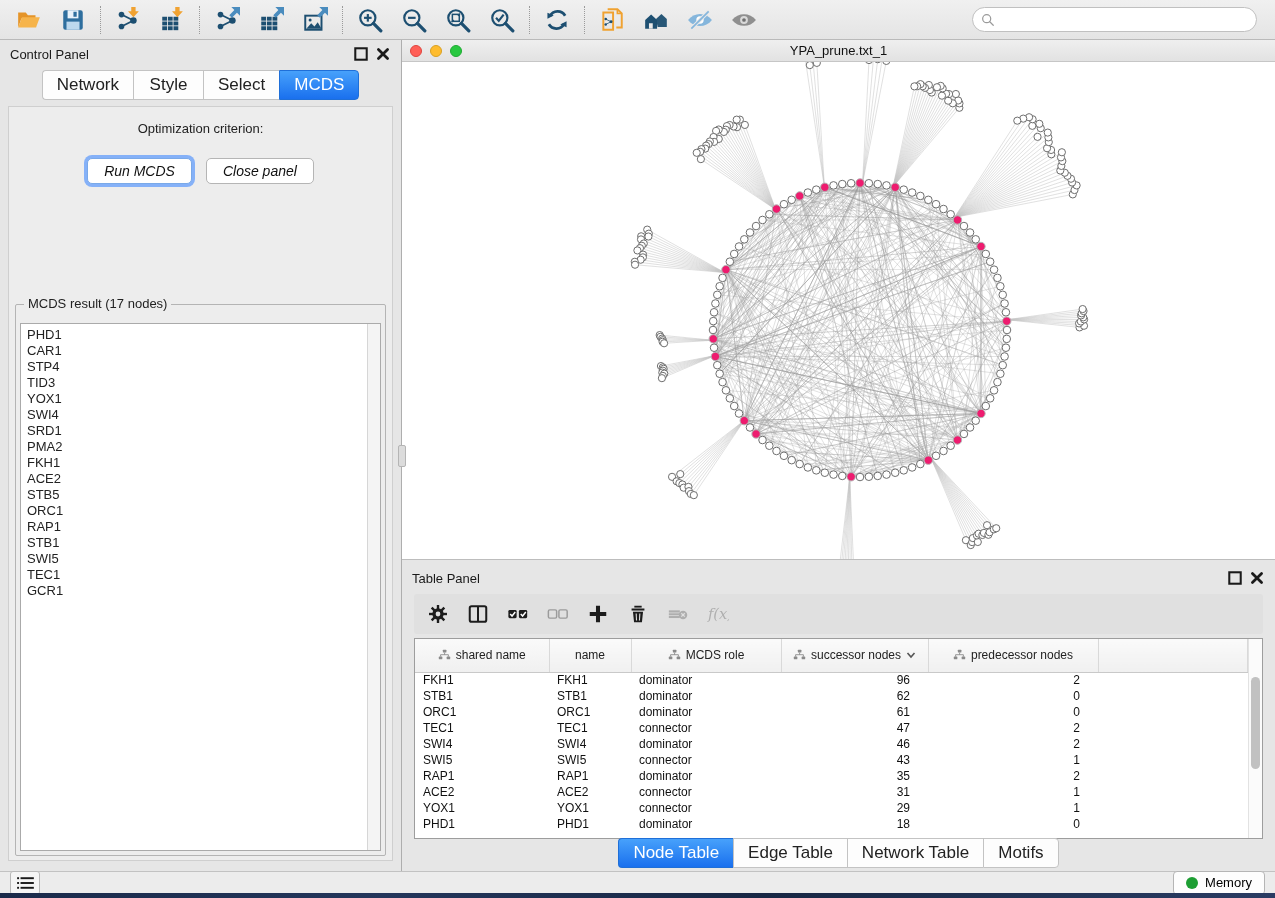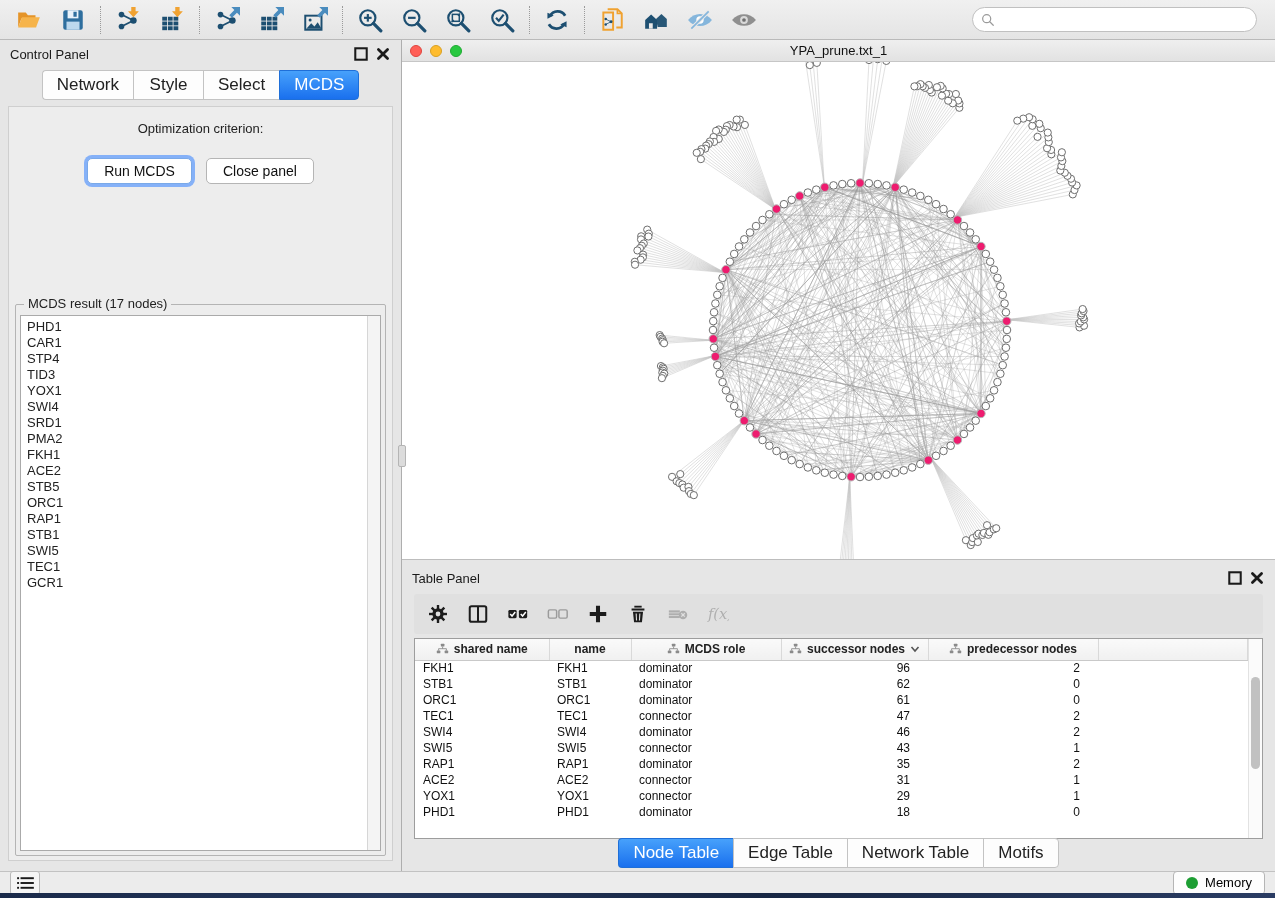--- a/index.html
+++ b/index.html
@@ -46,24 +46,24 @@
               border-radius:5px; display:flex; align-items:center; cursor:pointer; position:relative; overflow:hidden; }
   .dropdown .dd-text { flex:1; padding:0 10px; font-size:13px; white-space:nowrap; }
   .dd-stepper { width:21px; height:100%; background:linear-gradient(#6cb1f9,#2376ef); border-radius:0 4px 4px 0;
                 display:flex; flex-direction:column; align-items:center; justify-content:center; gap:2px; }
   .dd-stepper .tri-up { width:0; height:0; border-left:4px solid transparent; border-right:4px solid transparent;
                         border-bottom:5px solid #fff; }
   .dd-stepper .tri-down { width:0; height:0; border-left:4px solid transparent; border-right:4px solid transparent;
                           border-top:5px solid #fff; }
   .btn-row { display:flex; justify-content:center; gap:14px; margin-top:12px; }
   .mac-btn { padding:4px 16px; font-size:14px; background:#fff; border:1px solid #b5b5b5; border-radius:5px;
-             cursor:pointer; color:#111; }
+             cursor:pointer; color:#111;font-style:italic; }
   .mac-btn.focused { box-shadow:0 0 0 3px rgba(77,144,254,.65); border-color:#7aa9e8; }
   .result-box { margin:120px 6px 4px; flex:1; border:1px solid #b4b4b4; border-radius:2px; position:relative;
-                padding:10px 4px 4px; min-height:0; display:flex; }
+                padding:18px 4px 4px; min-height:0; display:flex; }
   .result-legend { position:absolute; top:-9px; left:8px; background:#ededed; padding:0 4px; font-size:13px; }
   .result-list { flex:1; background:#fff; border:1px solid #aaa; overflow:hidden; display:flex; }
   .result-items { flex:1; padding:3px 6px; }
   .result-items div { line-height:16px; font-size:13px; }
   .result-scroll { width:13px; background:#f4f4f4; border-left:1px solid #d6d6d6; }
 
   
   .v-splitter { position:absolute; right:-5px; top:405px; width:8px; height:22px; background:#dcdcdc;
                 border:1px solid #b5b5b5; border-radius:2px; z-index:5; }
 
@@ -86,22 +86,22 @@
   .tp-toolbar { height:40px; margin:2px 12px 4px; background:#e0e0e0; border-radius:3px;
                 display:flex; align-items:center; gap:4px; padding:0 6px; flex:0 0 auto; }
   .tp-btn { width:36px; height:32px; display:flex; align-items:center; justify-content:center; background:none;
             border:none; cursor:pointer; }
   .tp-btn svg { width:22px; height:22px; }
   .tp-btn.disabled { opacity:.9; cursor:default; }
   .table-wrap { margin:0 12px; border:1px solid #9d9d9d; background:#fff; flex:1; min-height:0;
                 display:flex; overflow:hidden; }
   .table-scrollarea { flex:1; min-width:0; }
   table.data { border-collapse:collapse; width:100%; table-layout:fixed; font-size:12px; }
-  table.data th { height:21px; background:linear-gradient(#fafafa,#f0f0f0); border-bottom:1px solid #c9c9c9;
-                  border-right:1px solid #d9d9d9; font-weight:bold; color:#222; padding:0 6px; white-space:nowrap;
+  table.data th { height:33px; background:linear-gradient(#fafafa,#f0f0f0); border-bottom:1px solid #c9c9c9;
+                  border-right:1px solid #d9d9d9; font-weight:normal; color:#222; padding:0 6px; white-space:nowrap;
                   overflow:hidden; }
   table.data th .th-inner { display:flex; align-items:center; justify-content:center; gap:5px; }
   table.data th svg.attr { width:13px; height:13px; flex:0 0 auto; }
   table.data th svg.sort { width:10px; height:10px; flex:0 0 auto; }
   table.data td { height:16px; padding:0 8px; white-space:nowrap; overflow:hidden; color:#111; }
   table.data td.num { text-align:right; padding-right:18px; }
   table.data col.c0 { width:134px; } table.data col.c1 { width:82px; }
   table.data col.c2 { width:150px; } table.data col.c3 { width:147px; }
   table.data col.c4 { width:170px; } table.data col.c5 { width:auto; }
   .tbl-vscroll { width:14px; background:#fbfbfb; border-left:1px solid #e2e2e2; position:relative; flex:0 0 auto; }

